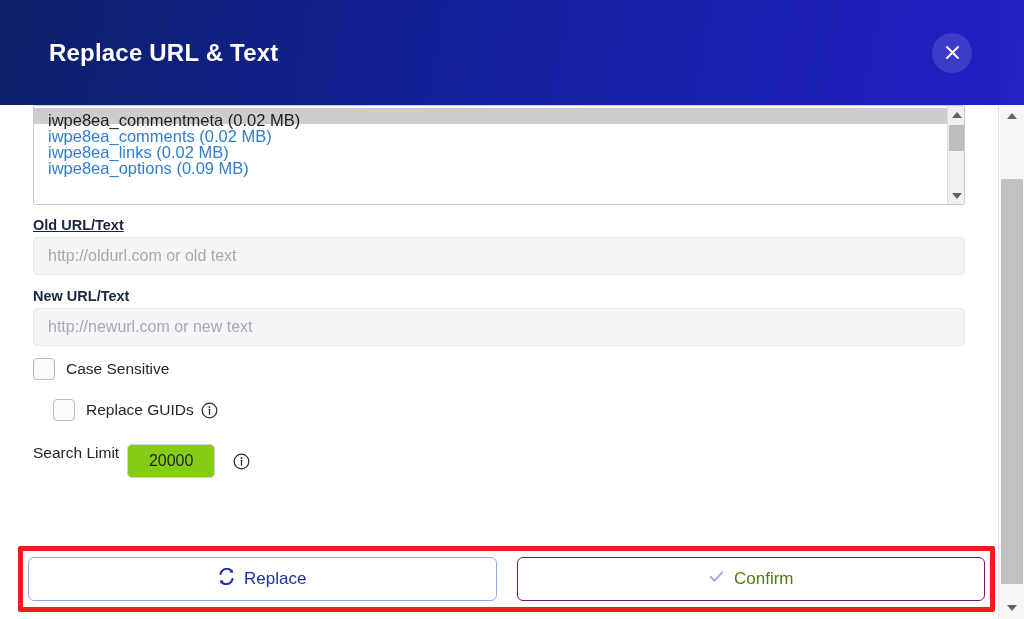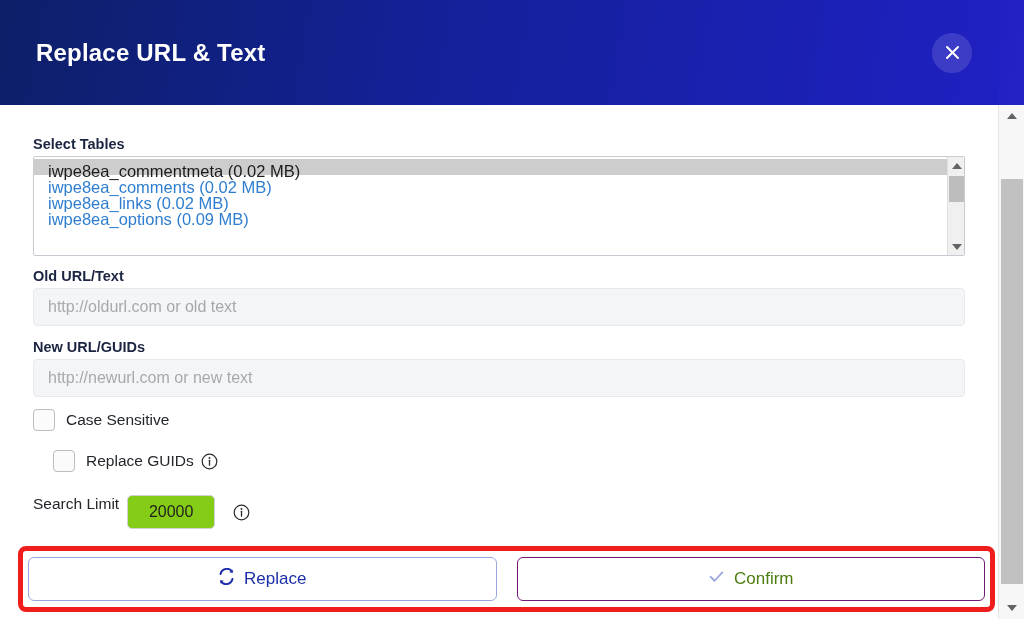--- a/index.html
+++ b/index.html
@@ -29,21 +29,21 @@
     align-items: center;
     justify-content: space-between;
     padding: 0 22px 0 33px;
   }
   .modal-title {
     color: #ffffff;
     font-size: 24px;
     font-weight: bold;
     letter-spacing: 0.2px;
     line-height: 1;
-    margin: 3px;
+    margin: 16px;
   }
   .close-btn {
     width: 40px; height: 40px;
     border-radius: 50%;
     background: rgba(255,255,255,0.13);
     border: none;
     display: flex;
     align-items: center;
     justify-content: center;
     cursor: pointer;
@@ -63,21 +63,21 @@
   }
 
   .field-label {
     font-size: 14.5px;
     font-weight: bold;
     color: #1b2440;
     margin: 0;
     padding: 0 0 4px 9px;
   }
   .label-select-tables { padding-top: 31px; }
-  .label-old { padding-top: 12px; }
+  .label-old { padding-top: 12px; text-decoration: underline; }
   .label-new { padding-top: 13px; }
 
   
   .listbox-wrap {
     position: relative;
     margin: 0 9px;
     height: 100px;
     border: 1px solid #c8ccd2;
     border-radius: 2px;
     background: #ffffff;
@@ -200,21 +200,21 @@
   .limit-row .info-icon { margin-left: 18px; }
 
   
   .footer-highlight {
     position: absolute;
     left: 18px;
     top: 546px;
     width: 977px;
     height: 66px;
     border: 5px solid #f01d1d;
-    border-radius: 8px;
+    border-radius: 2px;
     background: #ffffff;
   }
   .footer-inner {
     position: absolute;
     inset: 5px;
     display: flex;
     gap: 20px;
     align-items: center;
   }
   .action-btn {
@@ -283,21 +283,20 @@
       <span>
         <svg width="19" height="19" viewBox="0 0 19 19">
           <path d="M4 4 L15 15 M15 4 L4 15" stroke="#ffffff" stroke-width="2" stroke-linecap="round" fill="none"></path>
         </svg>
       </span>
     </button>
   </div>
 
   <div class="modal-body">
 
-    <div class="field-label label-select-tables">Select Tables</div>
 
     <div class="listbox-wrap">
       <div class="listbox">
         <div class="list-item selected">iwpe8ea_commentmeta (0.02 MB)</div>
         <div class="list-item">iwpe8ea_comments (0.02 MB)</div>
         <div class="list-item">iwpe8ea_links (0.02 MB)</div>
         <div class="list-item">iwpe8ea_options (0.09 MB)</div>
       </div>
       <div class="sb">
         <div class="sb-arrow">
@@ -306,21 +305,21 @@
         <div class="sb-thumb sb-inner-thumb"></div>
         <div class="sb-arrow down">
             <div class="tri tri-down"></div>
           </div>
       </div>
     </div>
 
     <div class="field-label label-old">Old URL/Text</div>
     <input class="text-input" type="text" placeholder="http://oldurl.com or old text" style="">
 
-    <div class="field-label label-new">New URL/GUIDs</div>
+    <div class="field-label label-new">New URL/Text</div>
     <input class="text-input" type="text" placeholder="http://newurl.com or new text" style="">
 
     <div class="check-row first">
       <span class="cbox"></span>
       <span class="check-label">Case Sensitive</span>
     </div>
 
     <div class="check-row second">
       <span class="cbox"></span>
       <span class="check-label">Replace GUIDs</span>

